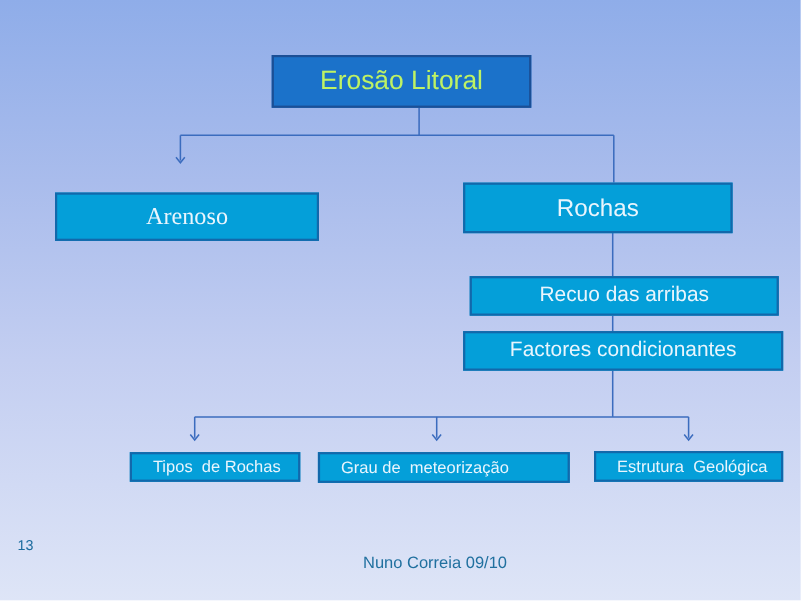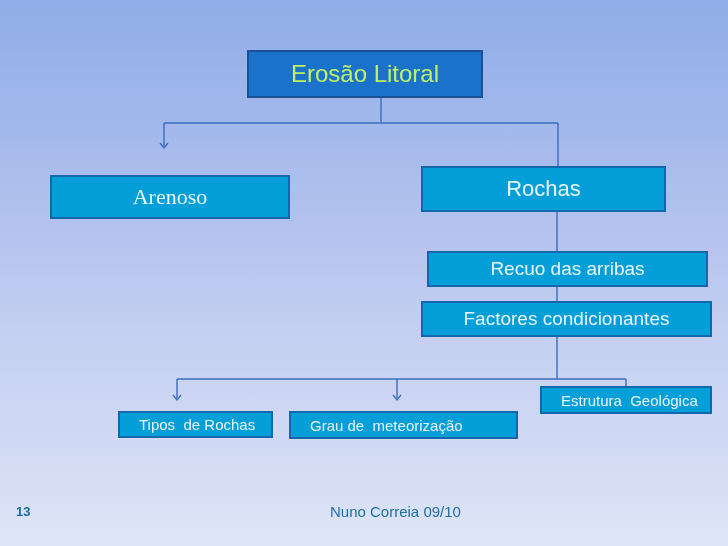--- a/index.html
+++ b/index.html
@@ -42,26 +42,26 @@
   .rochoso   { left: 421px; top: 166px; width: 245px; height: 46px; font-size: 22px; }
   .recuo     { left: 427px; top: 251px; width: 281px; height: 36px; font-size: 19px; }
   .factores  { left: 403px; top: 301px; width: 291px; height: 36px; font-size: 19px; margin-left: 18px; }
   .bottom {
     justify-content: flex-start;
     padding-left: 19px;
     font-size: 15px;
   }
   .tipos     { left: 118px; top: 411px; width: 155px; height: 27px; }
   .grau      { left: 289px; top: 411px; width: 229px; height: 28px; }
-  .estrutura { left: 540px; top: 386px; width: 172px; height: 28px; }
+  .estrutura { left: 540px; top: 410px; width: 172px; height: 28px; }
   .page-number {
     position: absolute;
-    left: 16px; top: 504px;
+    left: 16px; top: 488px;
     font-size: 13px;
-    font-weight: bold;
+    font-weight: normal;
     color: #1b6b9e;
   }
   .footer-credit {
     position: absolute;
     left: 330px; top: 503px;
     width: 180px;
     text-align: left;
     font-size: 15px;
     color: #20709f;
   }

